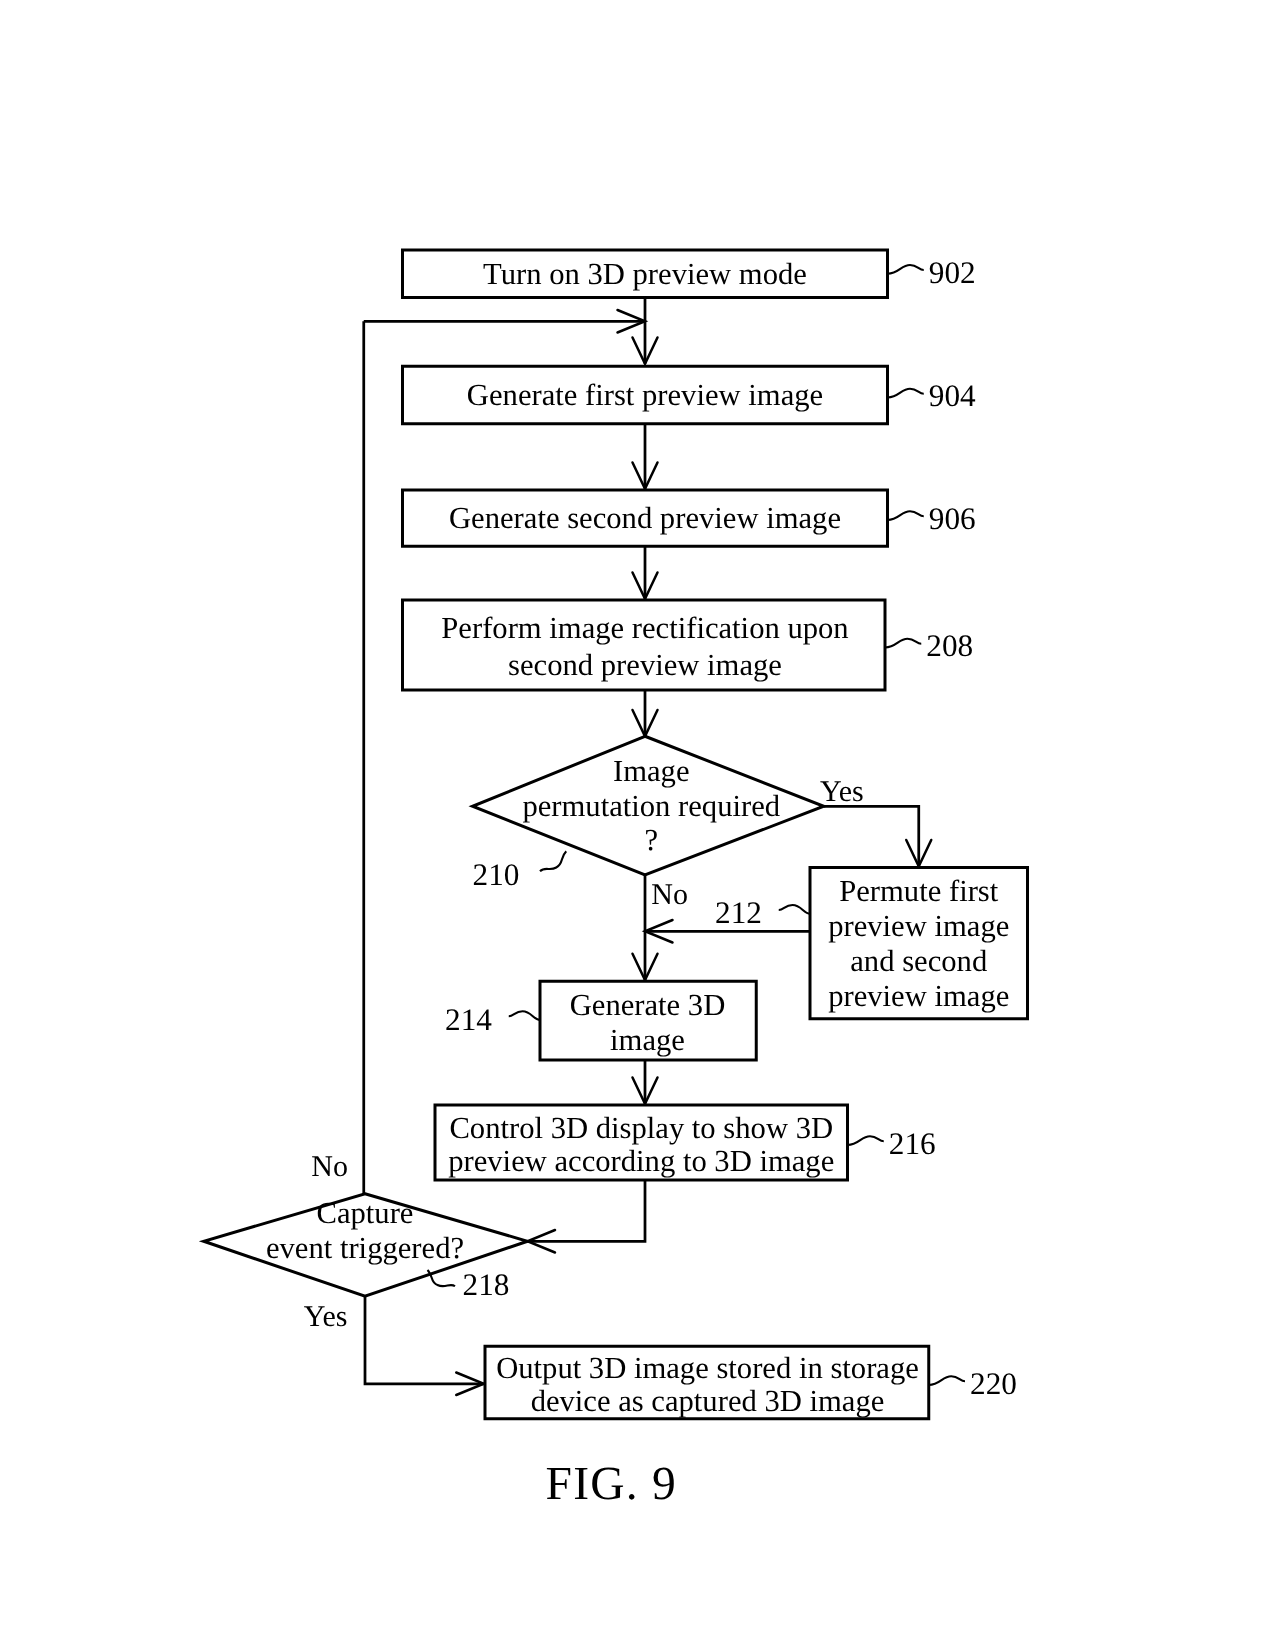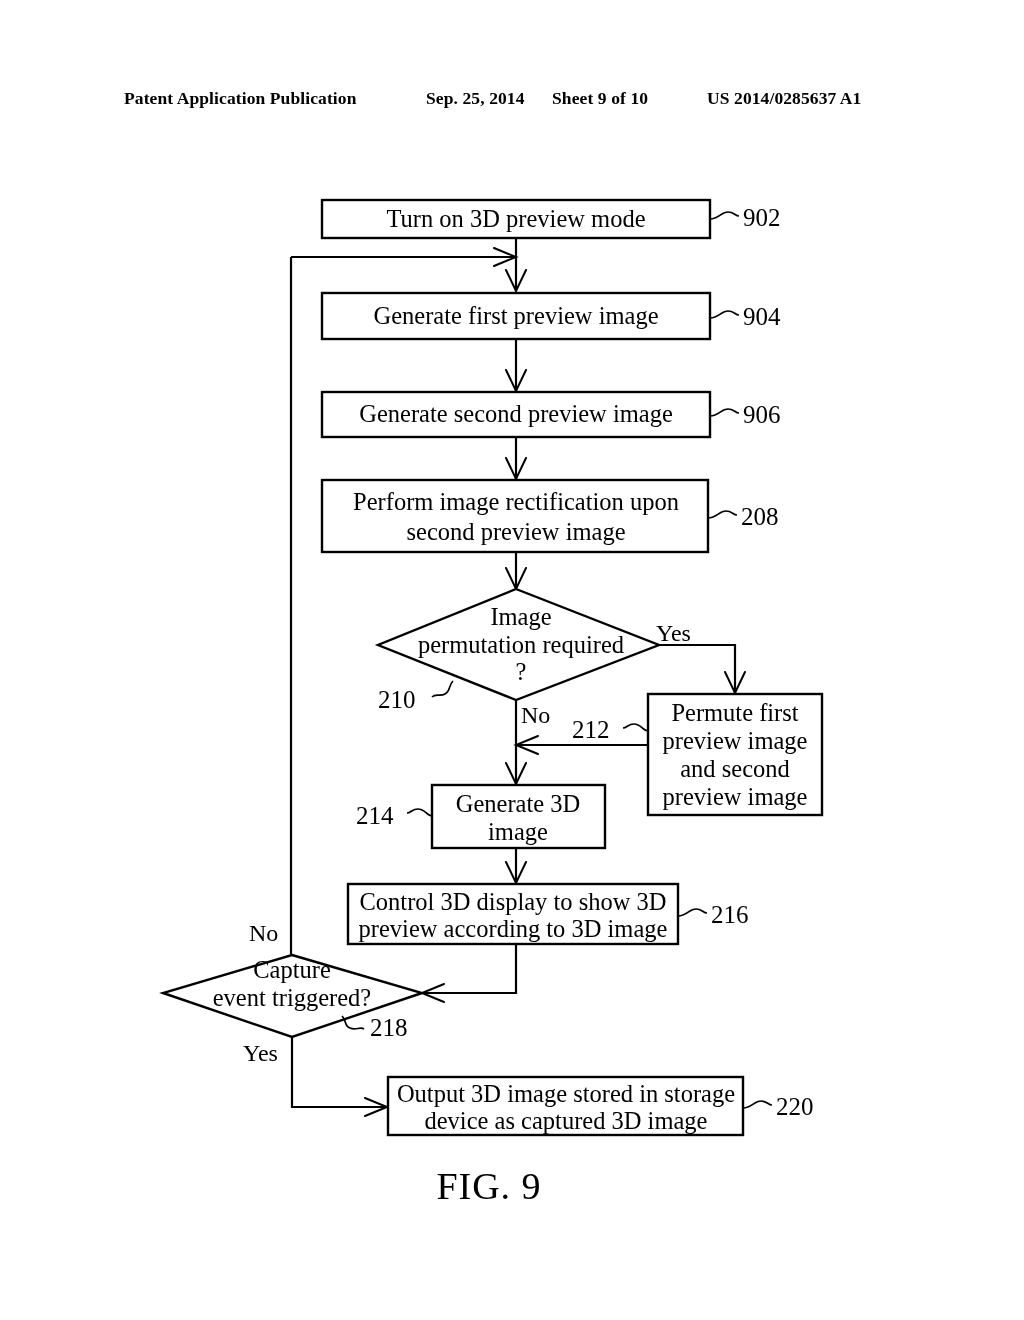--- a/index.html
+++ b/index.html
@@ -96,26 +96,20 @@
     font-size: 38px;
     text-anchor: middle;
     letter-spacing: 1px;
   }
 </style>
 </head>
 <body>
 
 <div id="page">
 
-  <div class="hdr">
-    <span class="hdr-pub">Patent Application Publication</span>
-    <span class="hdr-date">Sep. 25, 2014</span>
-    <span class="hdr-sheet">Sheet 9 of 10</span>
-    <span class="hdr-num">US 2014/0285637 A1</span>
-  </div>
 
   <svg id="fig" viewBox="0 0 1024 1320">
 
     <g>
       <path class="ln" d="M516,238 L516,291"></path>
       <path class="arw" d="M506,270 L516,291 L526,270"></path>
     </g>
 
     <g>
       <path class="ln" d="M291,257 L516,257"></path>

